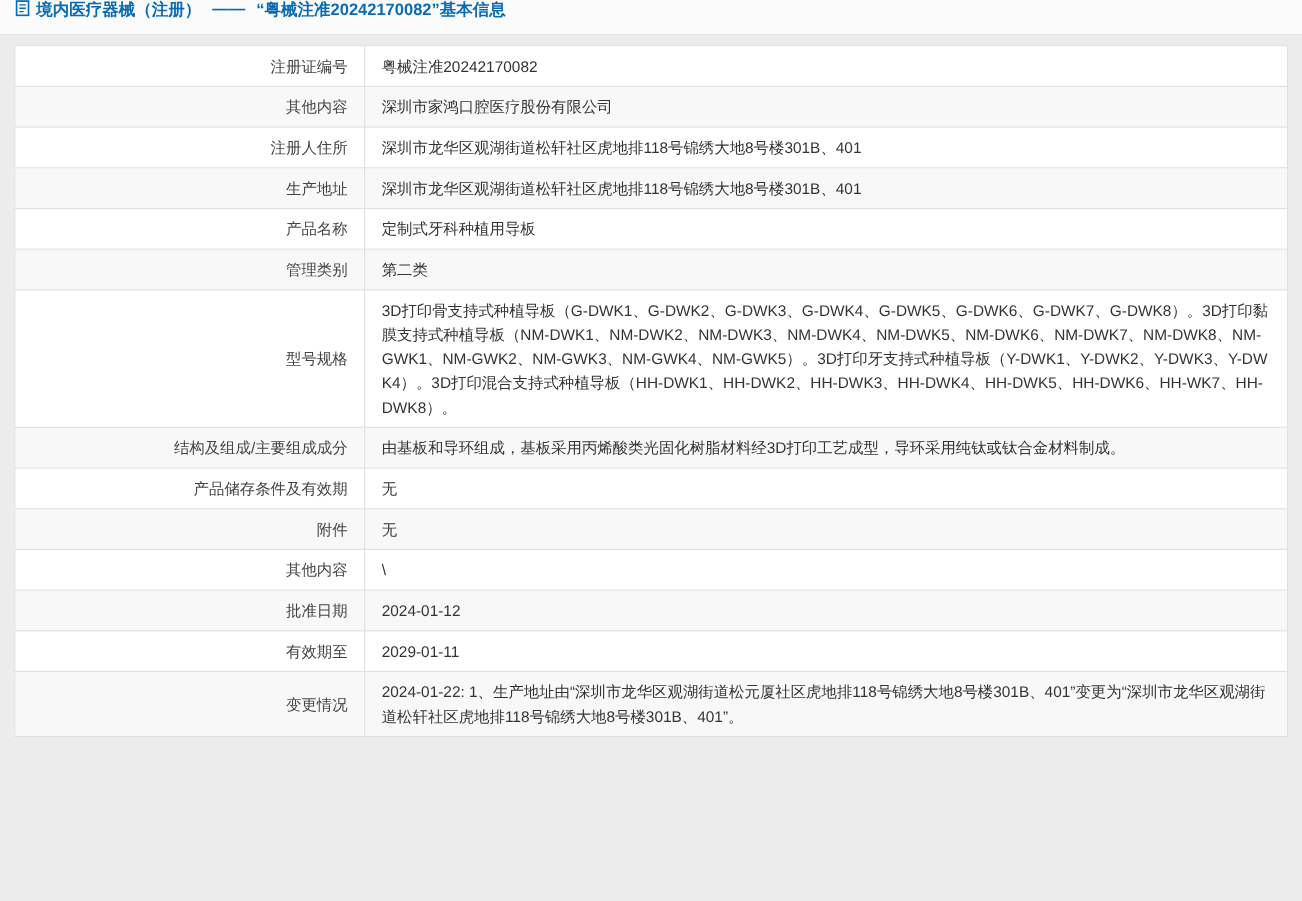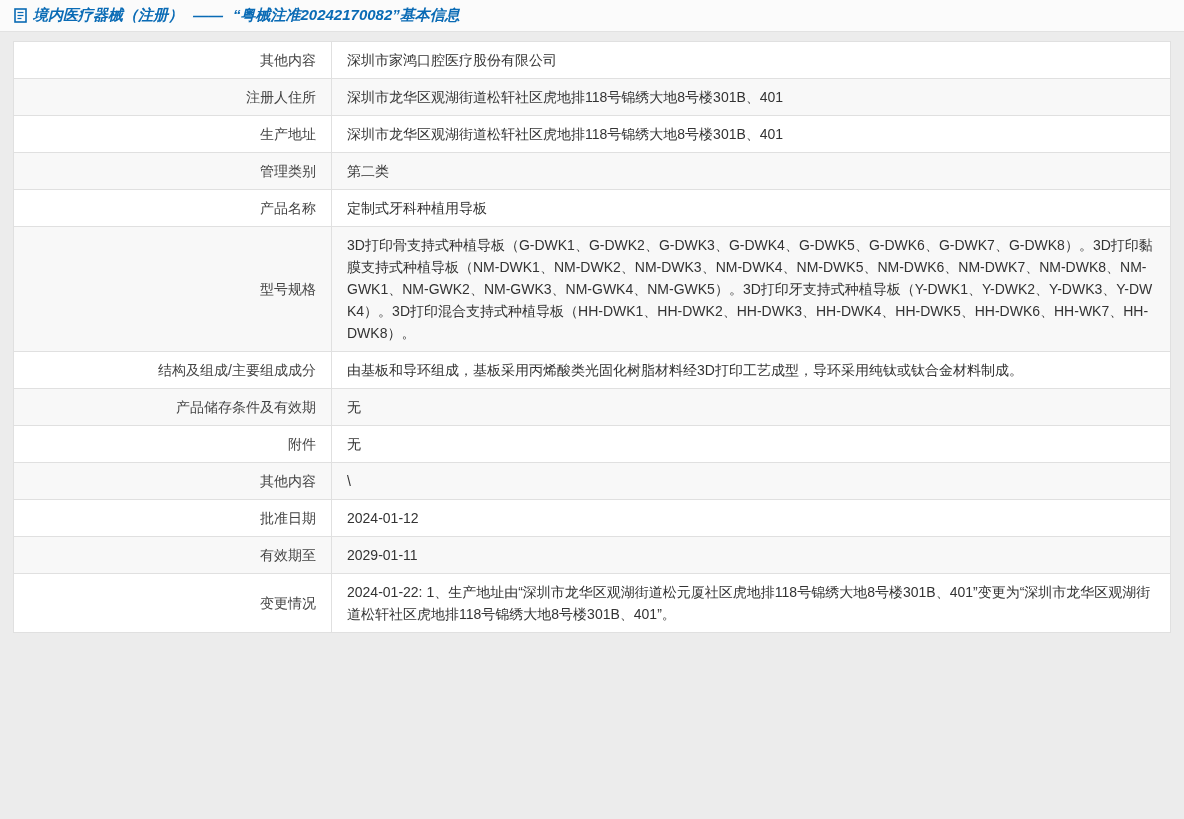--- a/index.html
+++ b/index.html
@@ -10,23 +10,21 @@
     background: #ececec;
     font-family: "Liberation Sans", "DejaVu Sans", sans-serif;
     font-size: 14px;
     color: #333;
   }
   .page-header {
     height: 32px;
     background: #fbfbfb;
     border-bottom: 1px solid #e2e2e2;
     display: flex;
-    align-items: center;
     padding: 0 14px;
-    font-style: italic;
   }
   .page-header .doc-icon {
     display: inline-flex;
     margin-right: 6px;
     flex: 0 0 auto;
   }
   .page-header .title-text {
     color: #0a6bb5;
     font-weight: bold;
     font-size: 15px;
@@ -78,44 +76,48 @@
     </svg>
   </span>
   <span class="title-text">境内医疗器械（注册）</span>
   <span class="title-text sep">——</span>
   <span class="title-text">“粤械注准20242170082”基本信息</span>
 </div>
 
 <div class="table-wrap">
   <table class="info-table">
     <tbody>
+  <tr>
+    <td class="cell-label">注册证编号</td>
+    <td class="cell-value">粤械注准20242170082</td>
+  </tr>
 
   <tr>
     <td class="cell-label">其他内容</td>
     <td class="cell-value">深圳市家鸿口腔医疗股份有限公司</td>
   </tr>
 
   <tr>
     <td class="cell-label">注册人住所</td>
     <td class="cell-value">深圳市龙华区观湖街道松轩社区虎地排118号锦绣大地8号楼301B、401</td>
   </tr>
 
   <tr>
     <td class="cell-label">生产地址</td>
     <td class="cell-value">深圳市龙华区观湖街道松轩社区虎地排118号锦绣大地8号楼301B、401</td>
   </tr>
 
   <tr>
-    <td class="cell-label">管理类别</td>
-    <td class="cell-value">第二类</td>
+    <td class="cell-label">产品名称</td>
+    <td class="cell-value">定制式牙科种植用导板</td>
   </tr>
 
   <tr>
-    <td class="cell-label">产品名称</td>
-    <td class="cell-value">定制式牙科种植用导板</td>
+    <td class="cell-label">管理类别</td>
+    <td class="cell-value">第二类</td>
   </tr>
 
   <tr>
     <td class="cell-label">型号规格</td>
     <td class="cell-value">3D打印骨支持式种植导板（G-DWK1、G-DWK2、G-DWK3、G-DWK4、G-DWK5、G-DWK6、G-DWK7、G-DWK8）。3D打印黏膜支持式种植导板（NM-DWK1、NM-DWK2、NM-DWK3、NM-DWK4、NM-DWK5、NM-DWK6、NM-DWK7、NM-DWK8、NM-GWK1、NM-GWK2、NM-GWK3、NM-GWK4、NM-GWK5）。3D打印牙支持式种植导板（Y-DWK1、Y-DWK2、Y-DWK3、Y-DWK4）。3D打印混合支持式种植导板（HH-DWK1、HH-DWK2、HH-DWK3、HH-DWK4、HH-DWK5、HH-DWK6、HH-WK7、HH-DWK8）。</td>
   </tr>
 
   <tr>
     <td class="cell-label">结构及组成/主要组成成分</td>
     <td class="cell-value">由基板和导环组成，基板采用丙烯酸类光固化树脂材料经3D打印工艺成型，导环采用纯钛或钛合金材料制成。</td>

